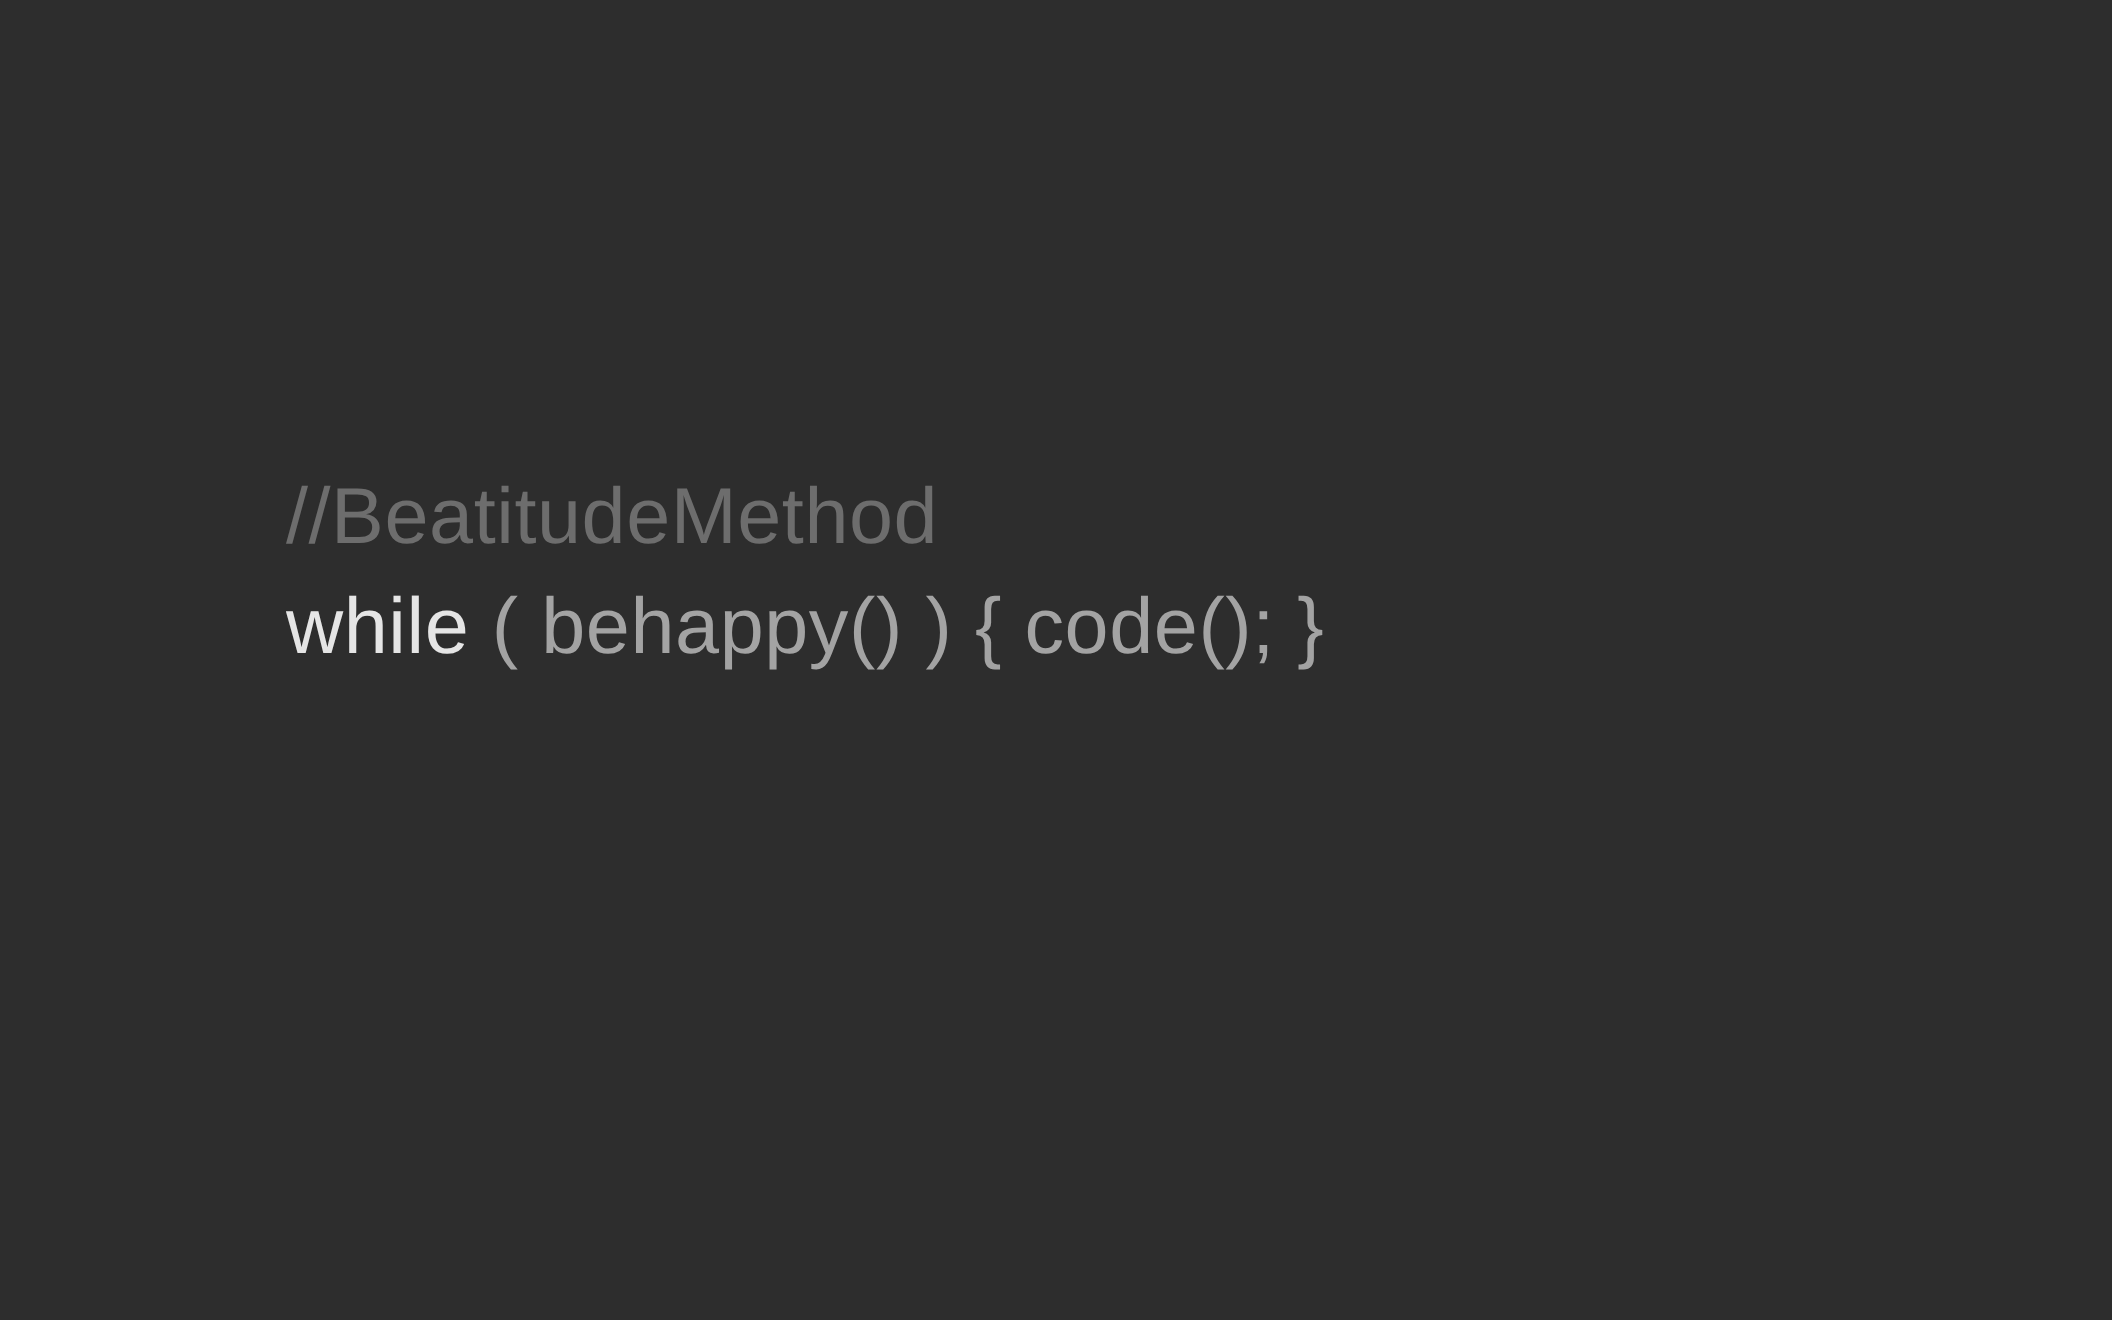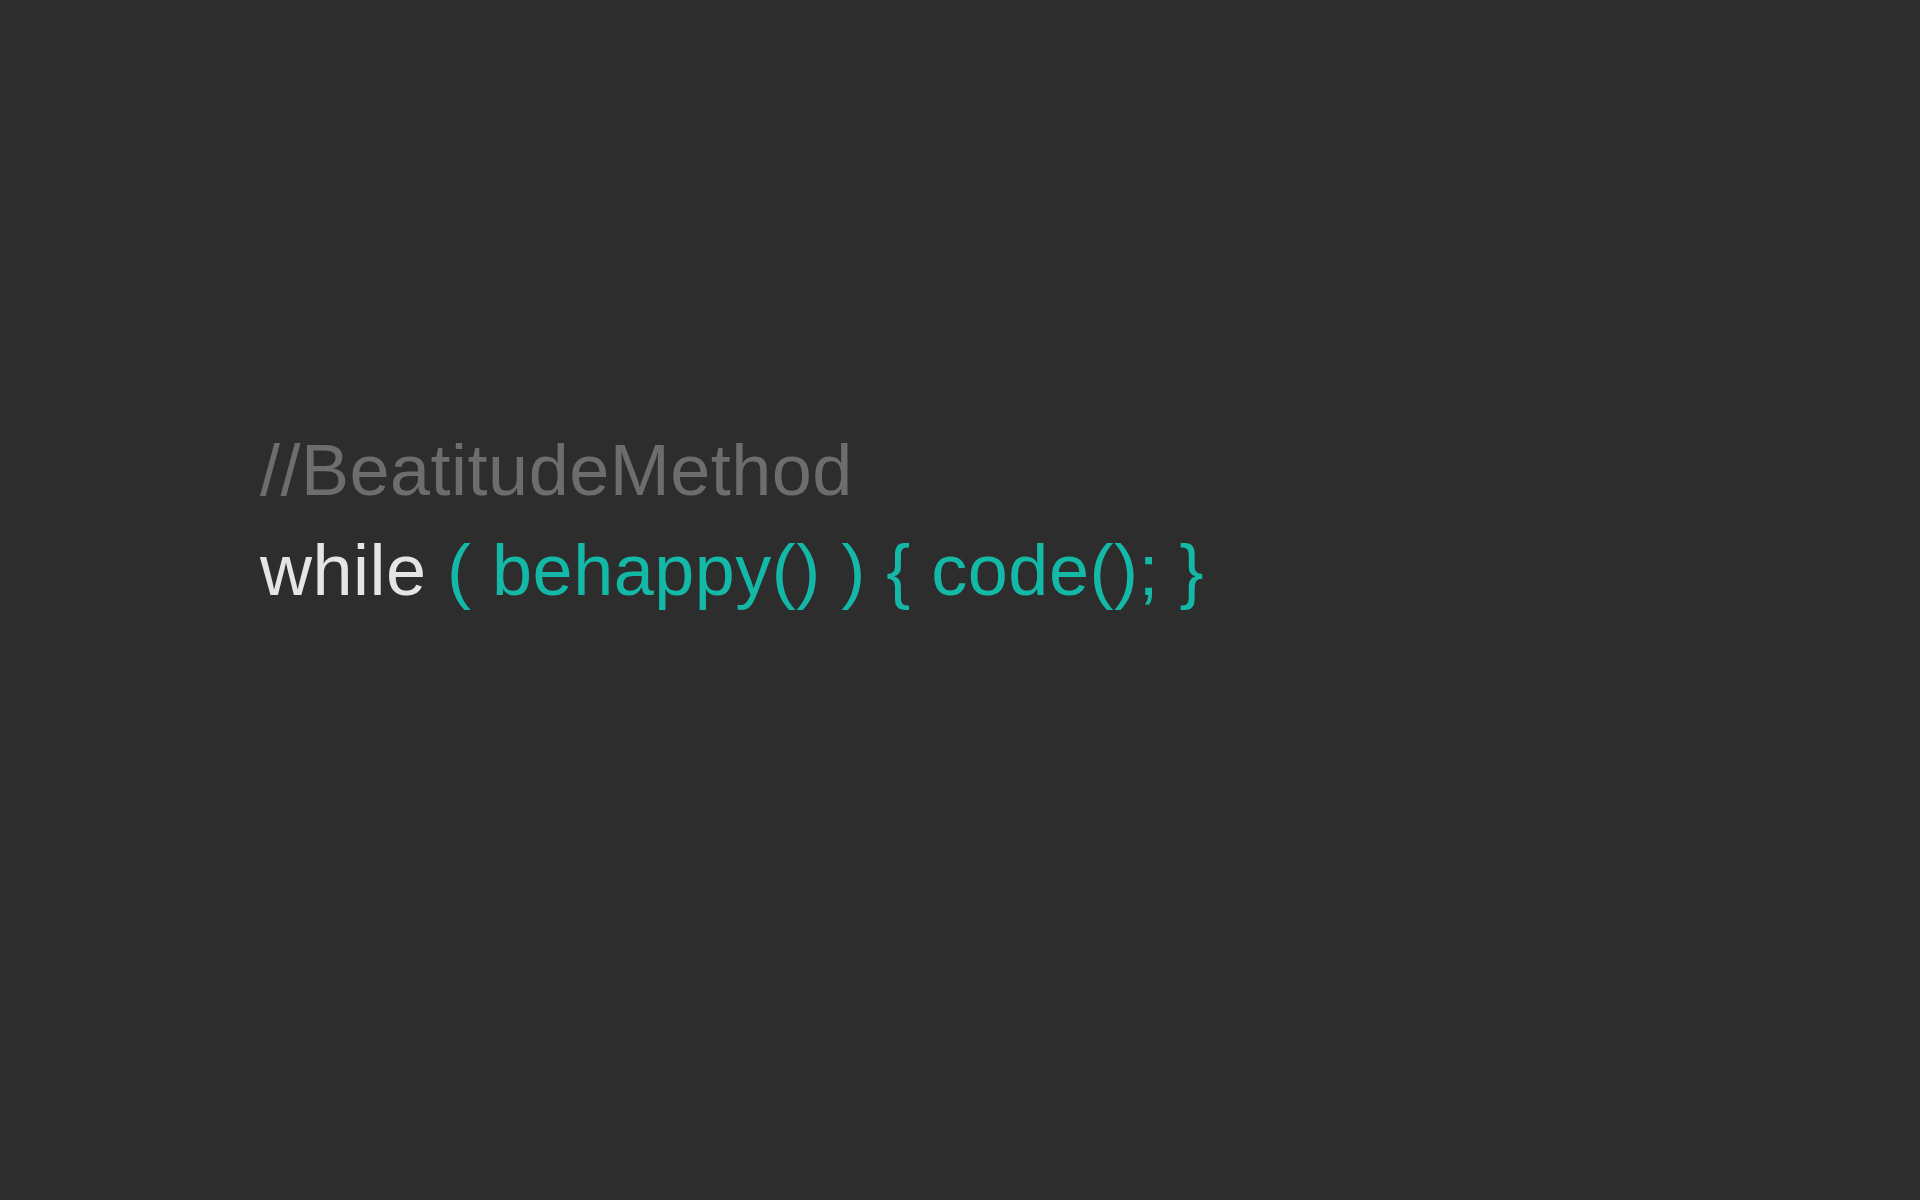--- a/index.html
+++ b/index.html
@@ -30,21 +30,21 @@
     }
     .code-line {
       font-size: 72px;
       font-weight: 400;
       letter-spacing: 0.5px;
     }
     .keyword {
       color: #e5e5e5;
     }
     .code-text {
-      color: #14b8a6;
+      color: #a3a3a3;
     }
   </style>
 </head>
 <body>
 
 <div class="code-block">
   <div class="comment-line">//BeatitudeMethod</div>
   <div class="code-line">
     <span class="keyword">while</span><span class="code-text"> ( behappy() ) { code(); }</span>
   </div>

